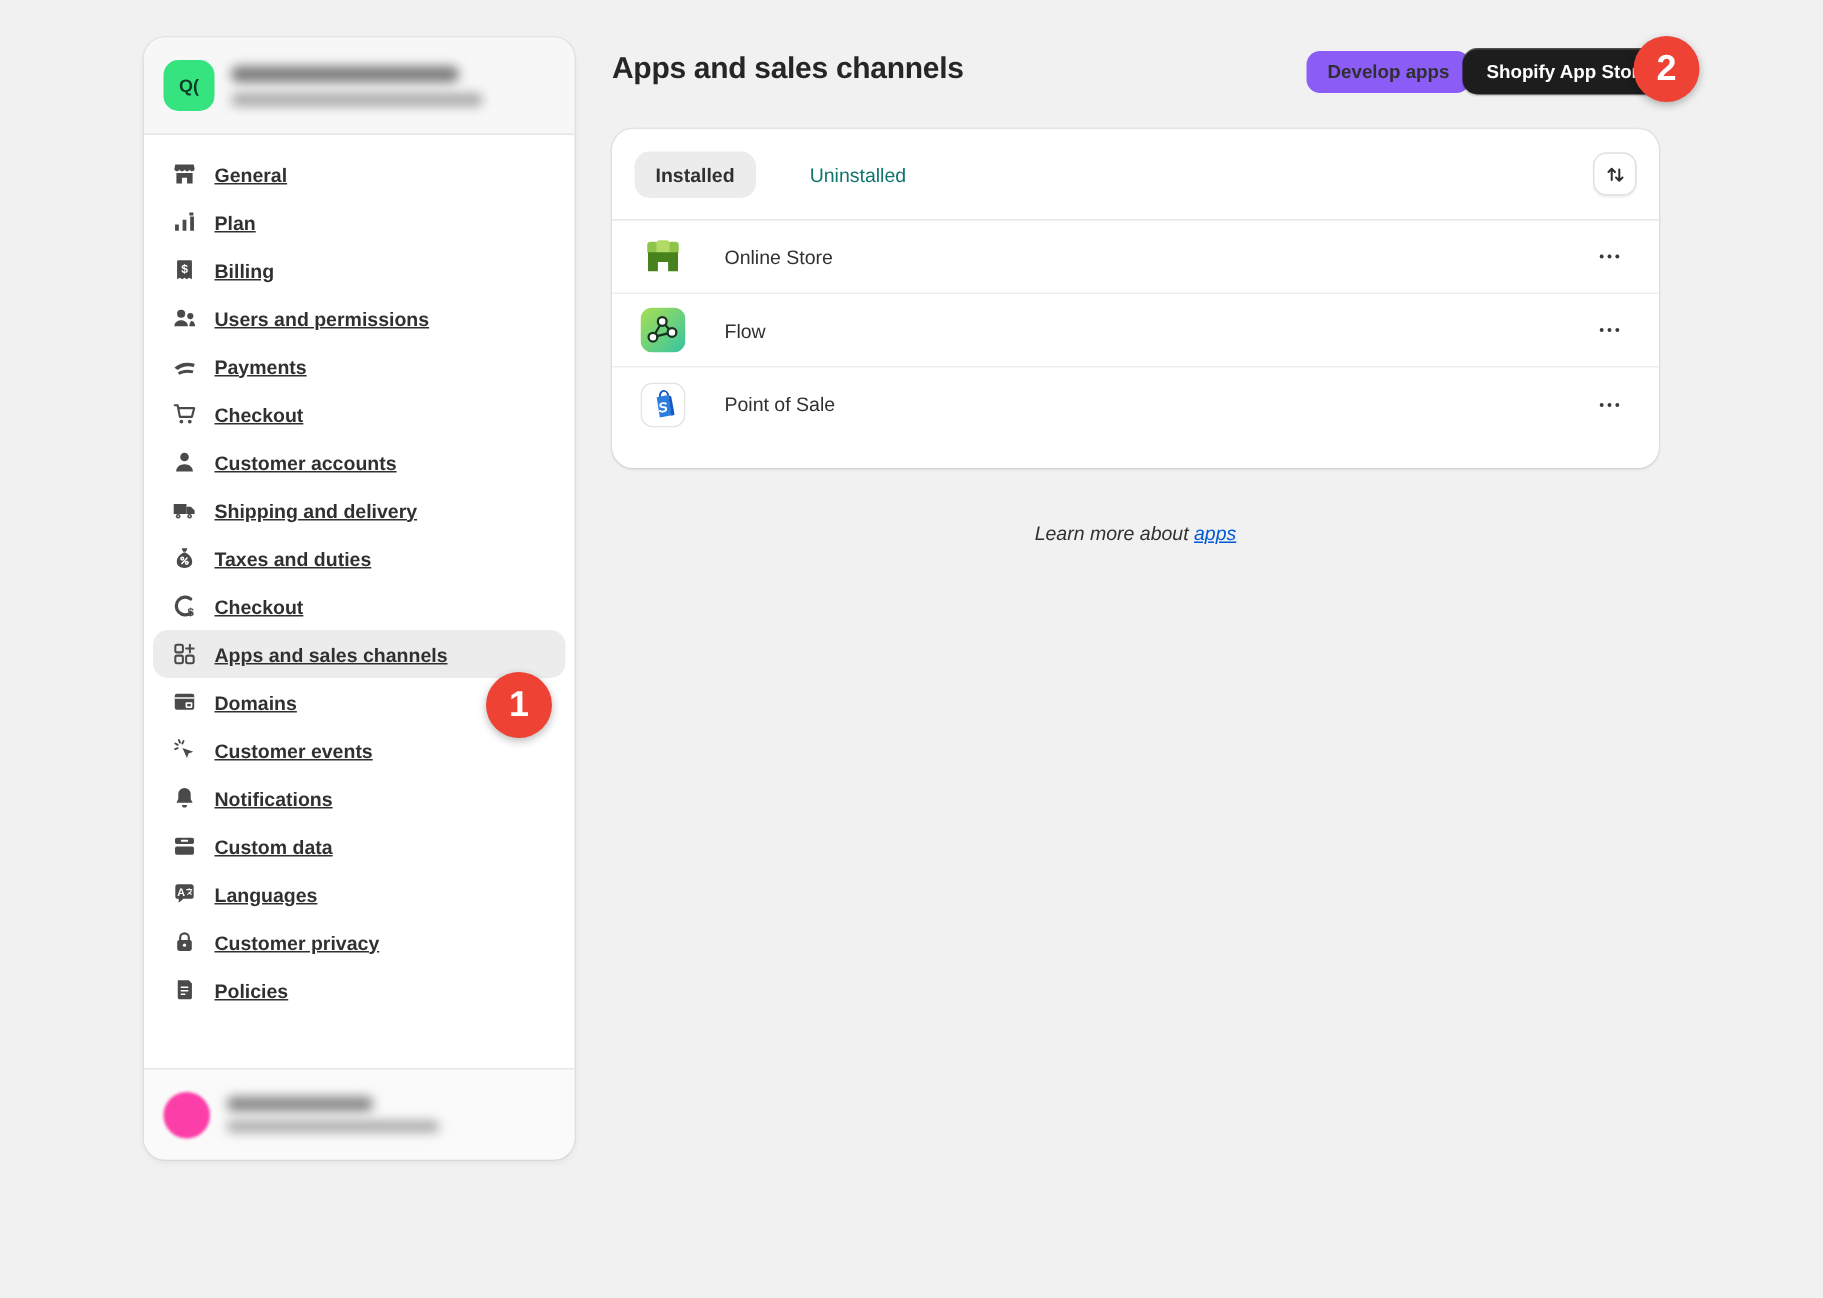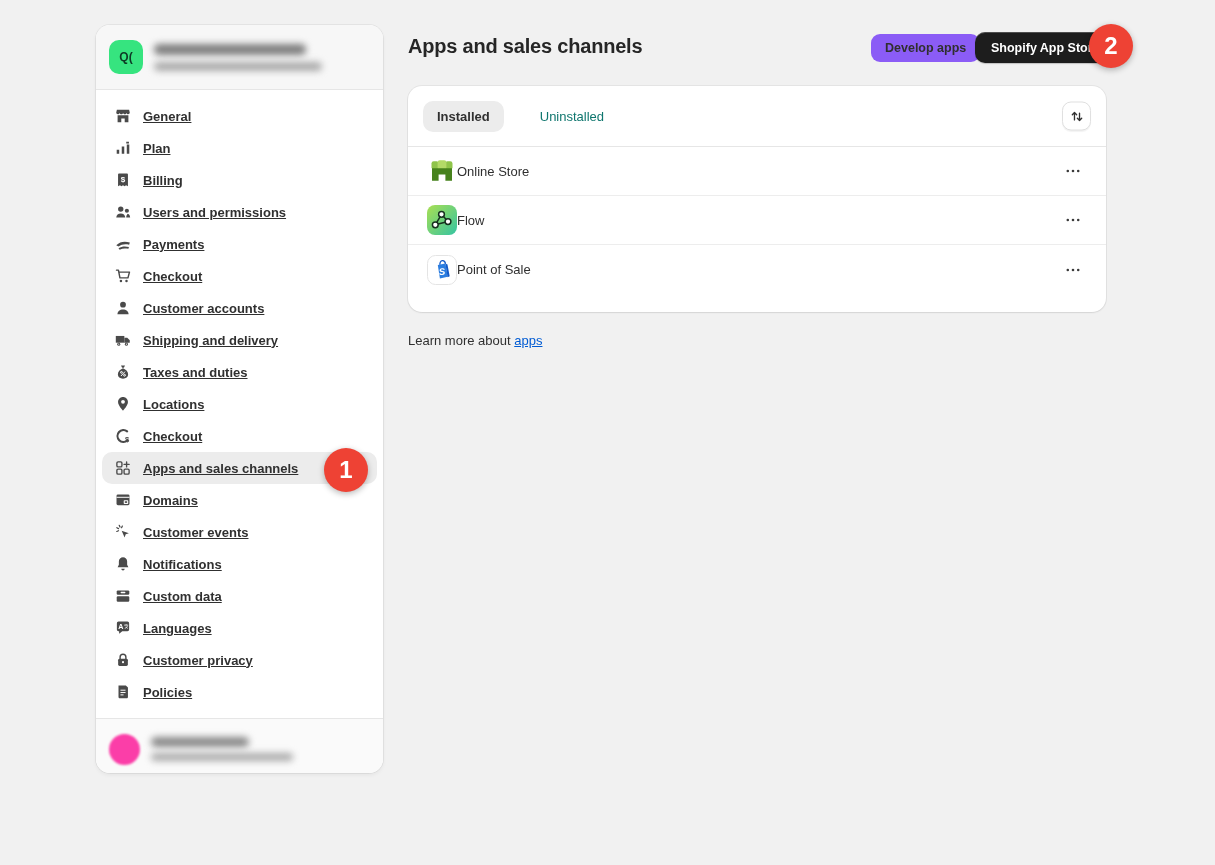--- a/index.html
+++ b/index.html
@@ -95,36 +95,36 @@
   }
   .tab-pill.selected { background:#ececec; }
   .tab-pill:not(.selected) { font-weight:400; color:#0f766e; }
   .sort-btn {
     position:absolute; right:15px; top:50%; transform:translateY(-50%);
     width:29px; height:29px; background:#fff; border:1px solid #e0e0e0; border-radius:9px;
     display:flex; align-items:center; justify-content:center; cursor:pointer;
     box-shadow:0 1px 1px rgba(0,0,0,.05);
   }
   .app-row {
-    height:49px; display:flex; align-items:center; gap:0; padding:0 19px;
+    height:49px; display:flex; align-items:center; gap:26px; padding:0 19px;
     border-bottom:1px solid #ededed; cursor:pointer;
   }
   .app-row:last-child { border-bottom:none; }
   .app-icon { width:30px; height:30px; flex:none; }
   .app-icon svg { display:block; }
   .app-name { font-size:13px; color:#303030; }
   .row-menu-btn {
     margin-left:auto; width:28px; height:28px; border:none; background:transparent;
     display:flex; align-items:center; justify-content:center; cursor:pointer; border-radius:8px;
   }
 
   
   .learn-more {
-    position:absolute; left:408px; top:333px; width:698px;
-    text-align:left; font-size:13px; color:#303030;
+    position:absolute; left:408px; top:348px; width:698px;
+    text-align:center; font-size:13px; color:#303030;font-style:italic;
   }
   .learn-more a { color:#005bd3; text-decoration:underline; cursor:pointer; }
 </style>
 </head>
 <body>
 
 <aside class="sidebar">
   <div class="store-header">
     <div class="store-avatar">Q(</div>
     <div>
@@ -219,29 +219,20 @@
             <path d="M7.8 2.8h4.4l-1.2 2.6H9z"></path>
             <path d="M10 5.8c-3.6 1.4-5.7 4-5.7 7 0 3 2.4 4.6 5.7 4.6s5.7-1.6 5.7-4.6c0-3-2.1-5.6-5.7-7z"></path>
             <g stroke="#fff" stroke-width="1.1" fill="none">
               <circle cx="8.3" cy="10.4" r="1"></circle>
               <circle cx="11.7" cy="13.6" r="1"></circle>
               <path d="M12.2 9.6l-4.4 4.8"></path>
             </g>
           </svg>
         </span>
     <span class="nav-label">Taxes and duties</span>
-  </div>
-      <div class="nav-item">
-    <span class="nav-icon">
-          <svg xmlns="http://www.w3.org/2000/svg" viewBox="0 0 20 20" width="18" height="18" fill="currentColor">
-            <path d="M10 2.3c-3.1 0-5.5 2.4-5.5 5.4 0 4 5.5 9.6 5.5 9.6s5.5-5.6 5.5-9.6c0-3-2.4-5.4-5.5-5.4z"></path>
-            <circle cx="10" cy="7.6" r="2.1" fill="#fff"></circle>
-          </svg>
-        </span>
-    <span class="nav-label">Locations</span>
   </div>
       <div class="nav-item">
     <span class="nav-icon">
           <svg xmlns="http://www.w3.org/2000/svg" viewBox="0 0 20 20" width="18" height="18" fill="currentColor">
             <path fill="none" stroke="currentColor" stroke-width="2.4" stroke-linecap="round" d="M14.6 4.8A6.6 6.6 0 1 0 14.8 15"></path>
             <text x="14.5" y="17.2" font-size="8.5" font-weight="bold" text-anchor="middle">$</text>
           </svg>
         </span>
     <span class="nav-label">Checkout</span>
   </div>

